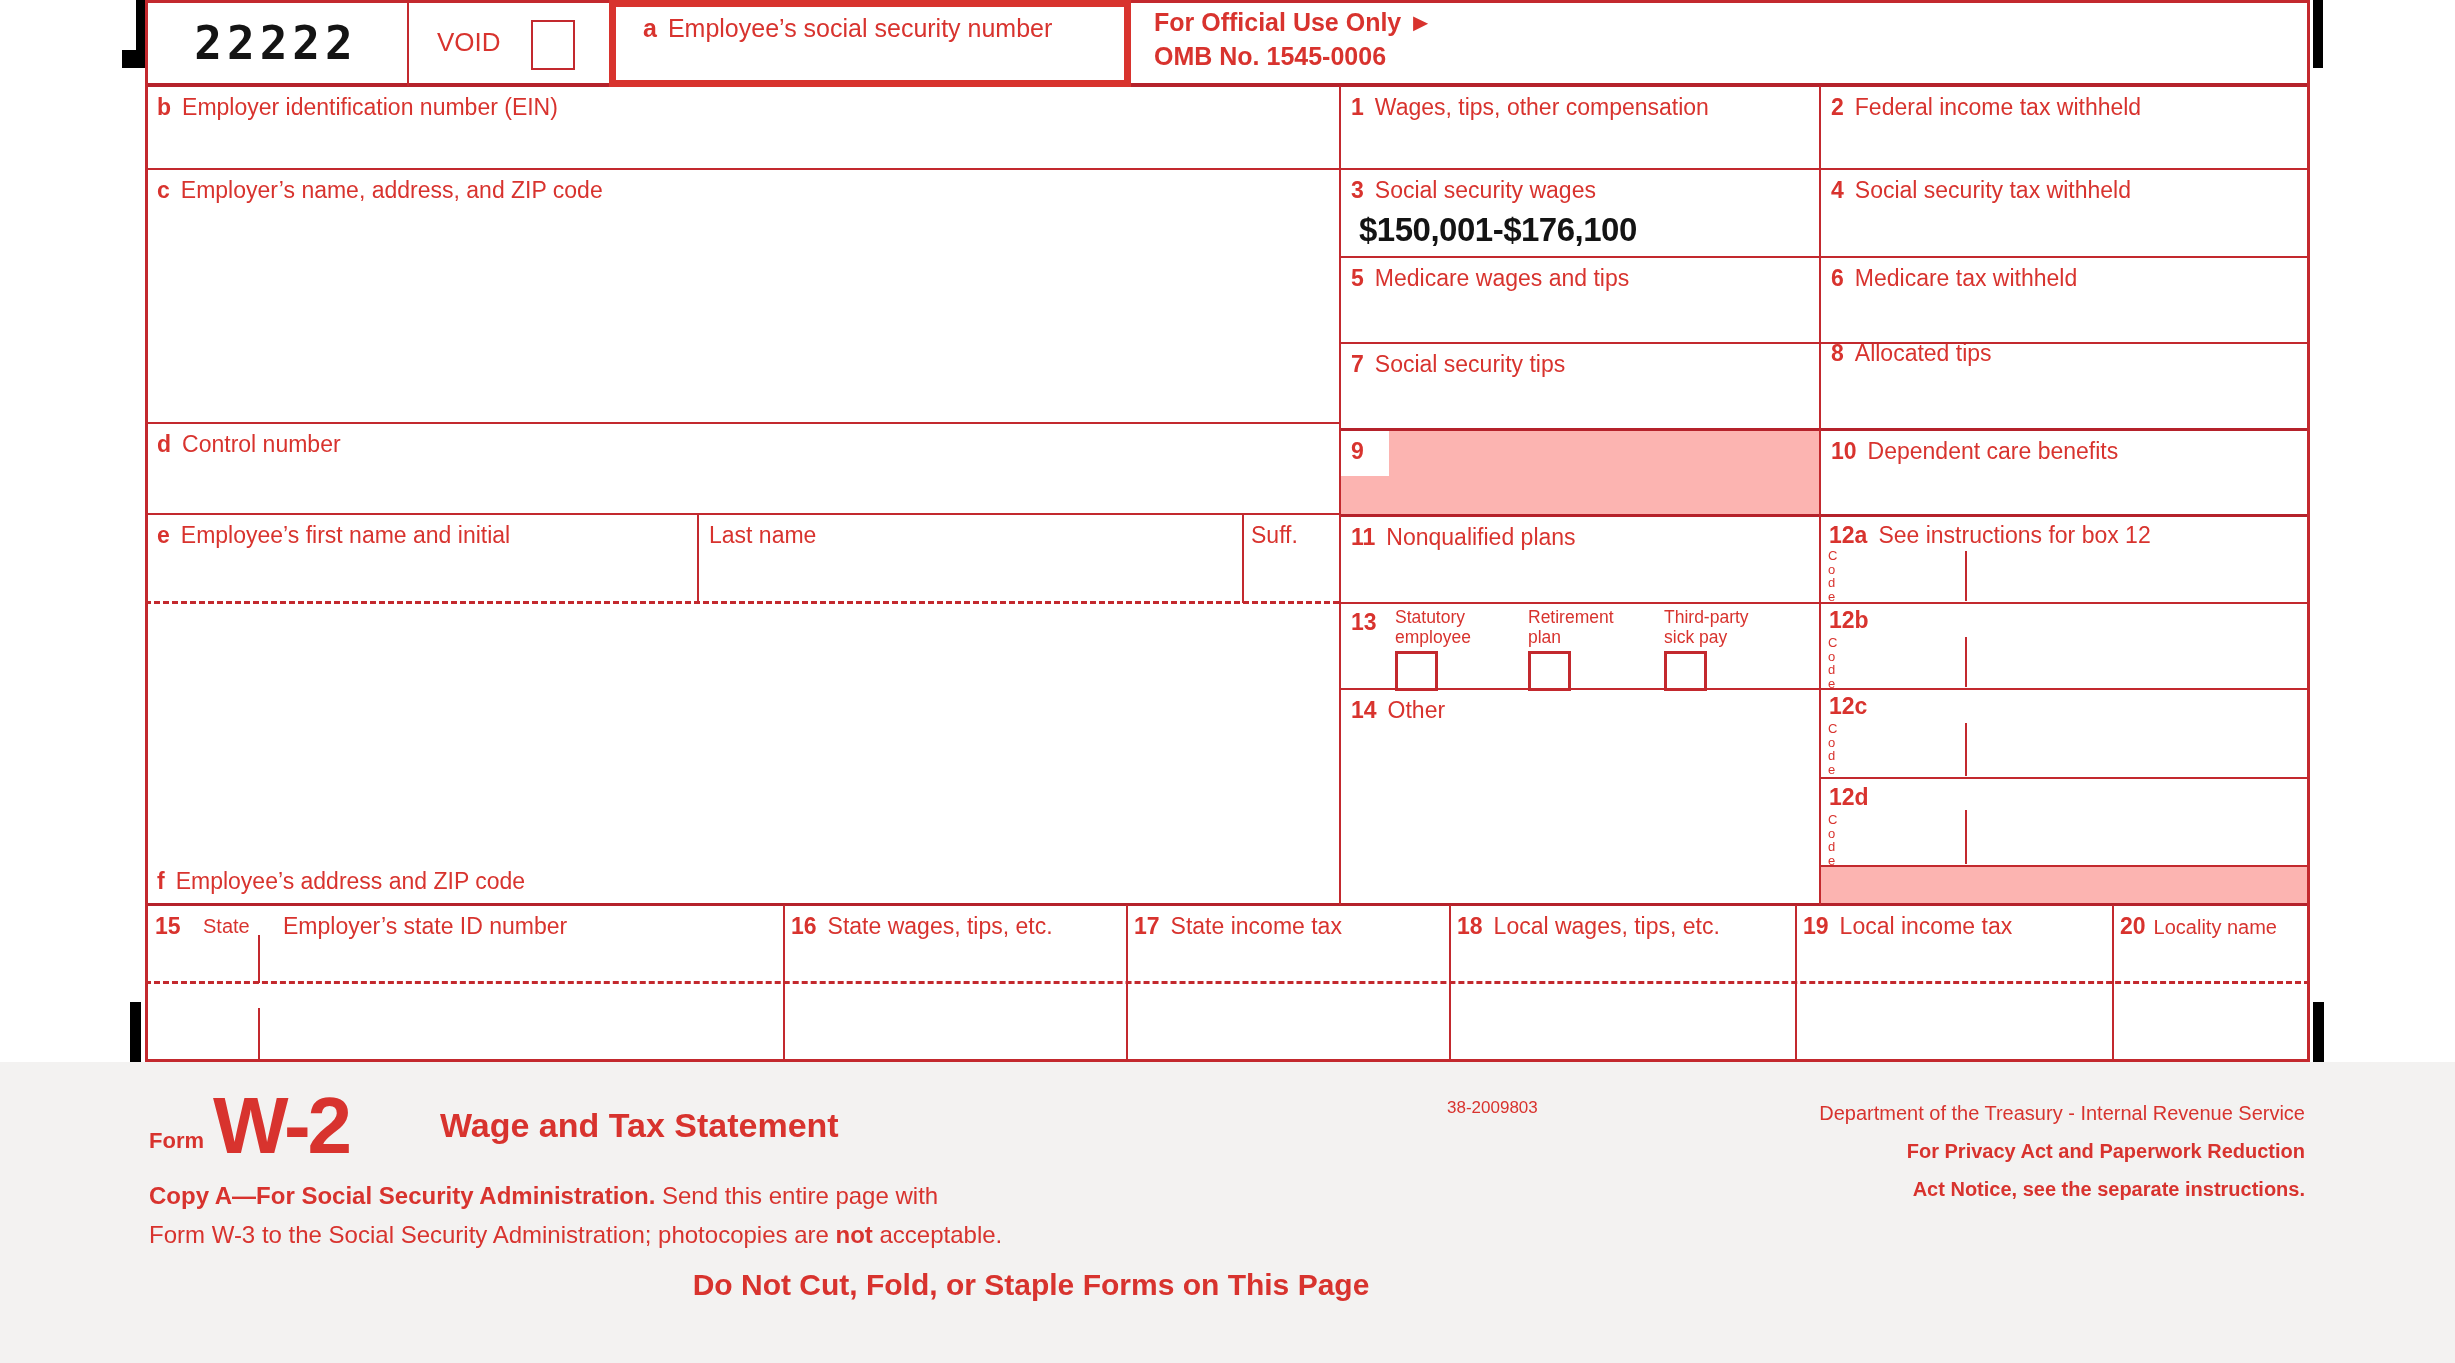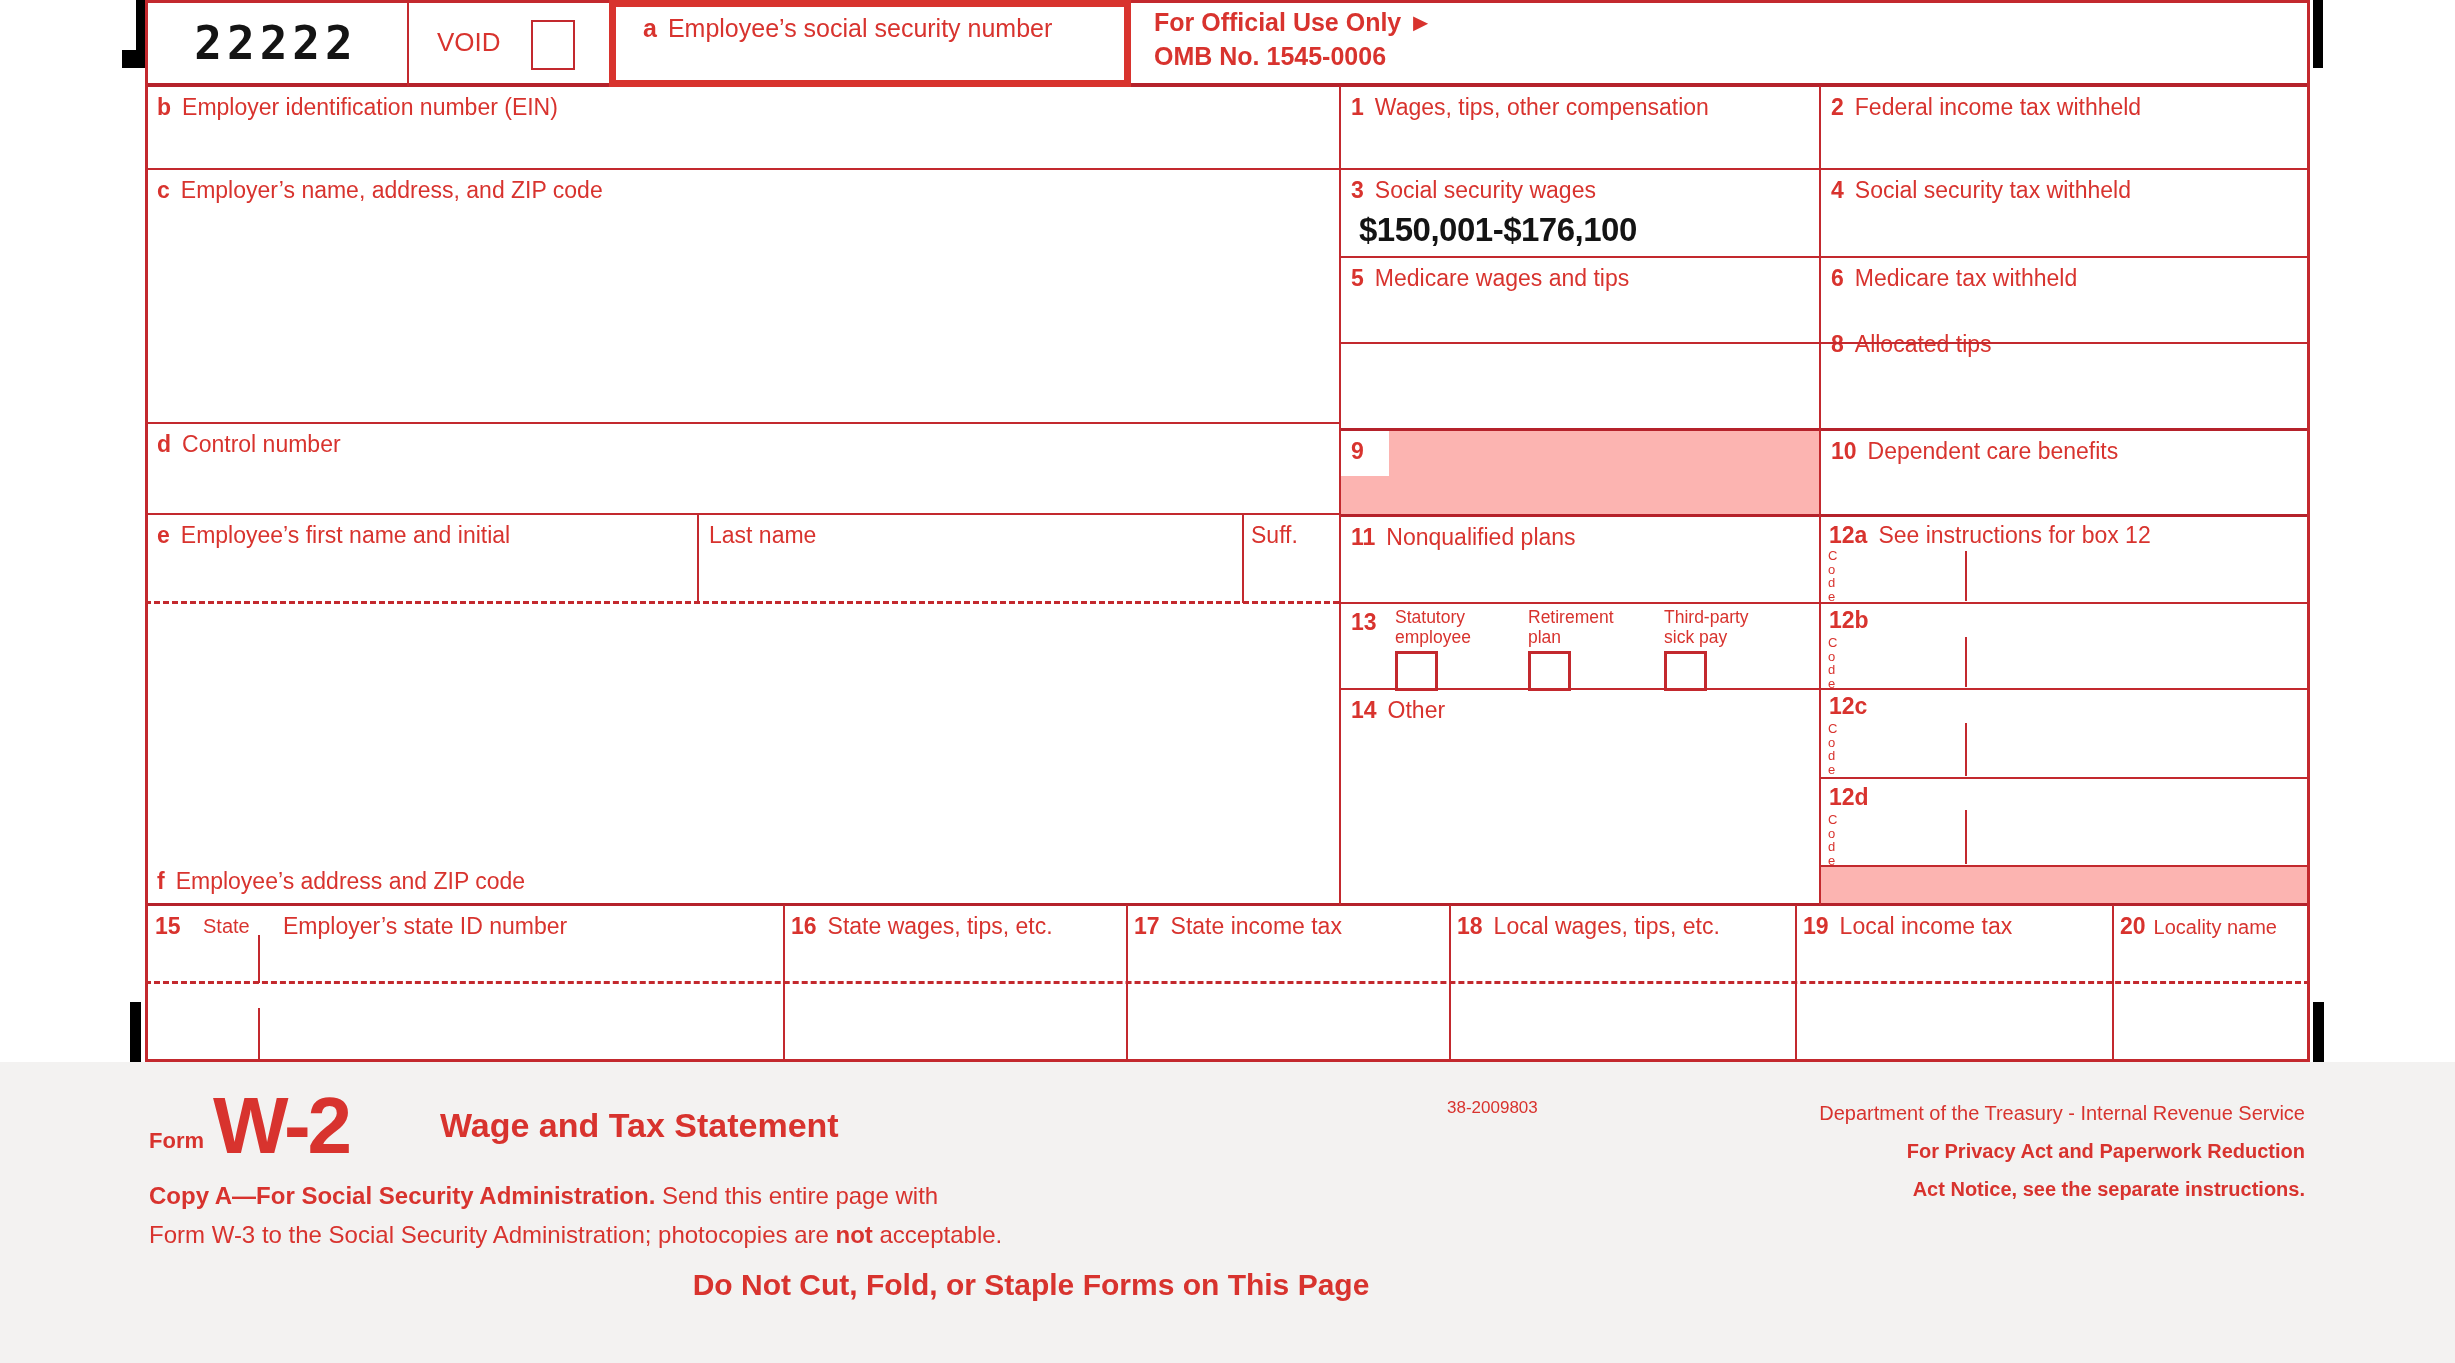--- a/index.html
+++ b/index.html
@@ -117,21 +117,24 @@
       <div class="lbl"><span class="bn">4</span><span>Social security tax withheld</span></div>
     </div>
 
     <div class="cell" style="left:1194px;top:257px;width:480px;height:86px;">
       <div class="lbl"><span class="bn">5</span><span>Medicare wages and tips</span></div>
     </div>
     <div class="cell" style="left:1674px;top:257px;width:491px;height:86px;">
       <div class="lbl"><span class="bn">6</span><span>Medicare tax withheld</span></div>
     </div>
 
-    <div class="cell" style="left:1674px;top:323px;width:409px;height:87px;">
+    <div class="cell" style="left:1194px;top:343px;width:480px;height:87px;">
+      <div class="lbl"><span class="bn">7</span><span>Social security tips</span></div>
+    </div>
+    <div class="cell" style="left:1674px;top:332px;width:409px;height:87px;">
       <div class="lbl"><span class="bn">8</span><span>Allocated tips</span></div>
     </div>
 
     <div class="cell pinkfill" style="left:1194px;top:430px;width:480px;height:86px;">
       <div style="position:absolute;left:0;top:0;width:50px;height:46px;background:#fff;"></div>
       <div class="lbl"><span class="bn">9</span></div>
     </div>
     <div class="cell" style="left:1674px;top:430px;width:491px;height:86px;">
       <div class="lbl"><span class="bn">10</span><span>Dependent care benefits</span></div>
     </div>

